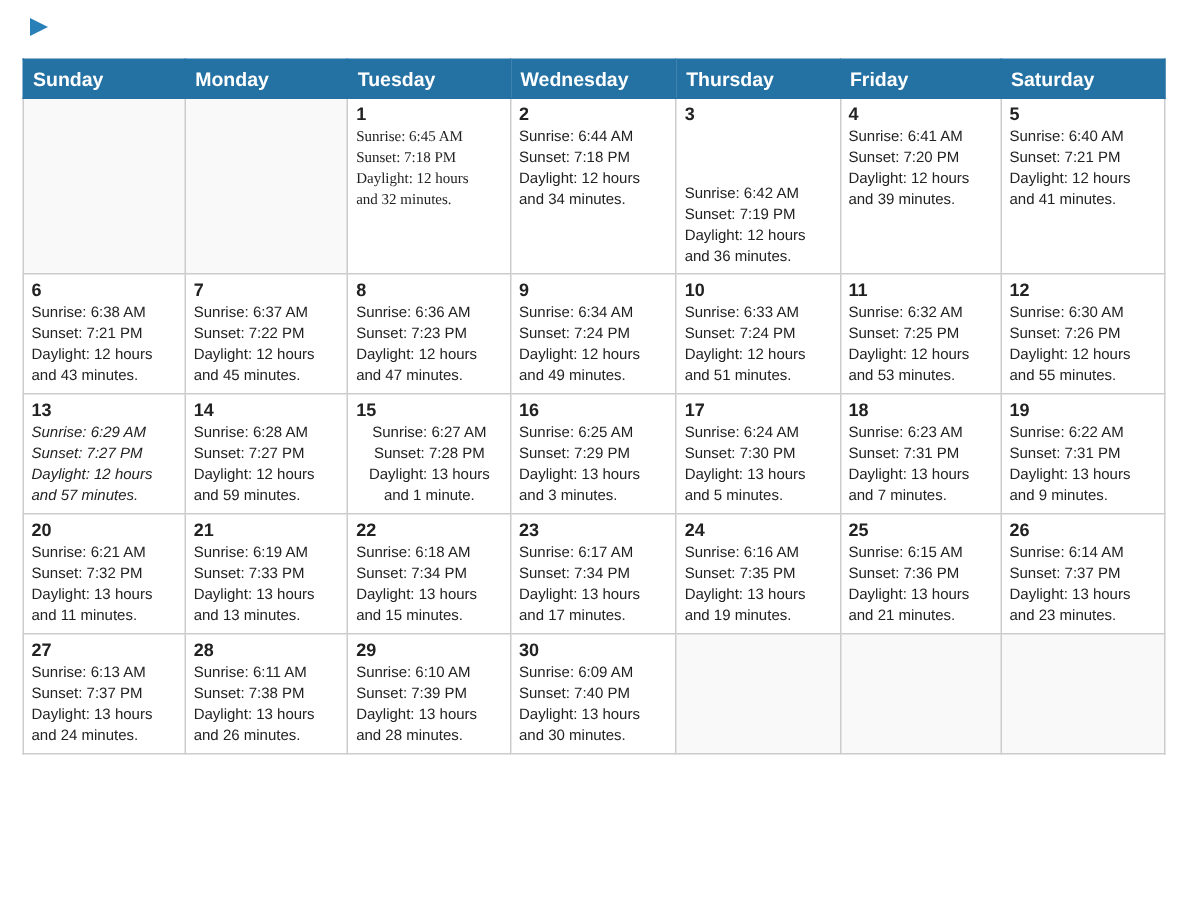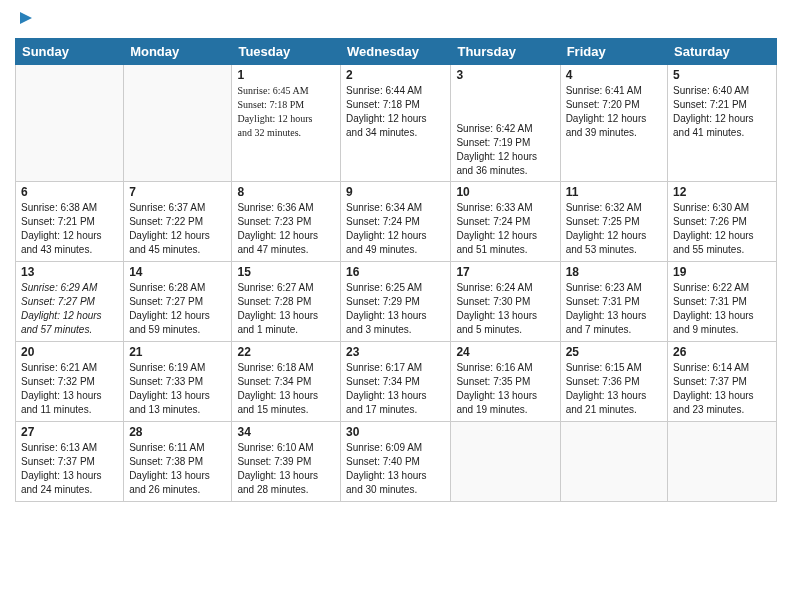--- a/index.html
+++ b/index.html
@@ -225,21 +225,21 @@
           </td>
           <td>
             <span class="day-num">14</span>
             <div class="day-info" style="white-space: pre-line;">Sunrise: 6:28 AM
 Sunset: 7:27 PM
 Daylight: 12 hours
 and 59 minutes.</div>
           </td>
           <td>
             <span class="day-num">15</span>
-            <div class="day-info" style="white-space: pre-line;">Sunrise: 6:27 AM
+            <div class="day-info" style="white-space: pre-line; text-align: center;">Sunrise: 6:27 AM
 Sunset: 7:28 PM
 Daylight: 13 hours
 and 1 minute.</div>
           </td>
           <td>
             <span class="day-num">16</span>
             <div class="day-info" style="white-space: pre-line;">Sunrise: 6:25 AM
 Sunset: 7:29 PM
 Daylight: 13 hours
 and 3 minutes.</div>
@@ -326,21 +326,21 @@
 and 24 minutes.</div>
           </td>
           <td>
             <span class="day-num">28</span>
             <div class="day-info" style="white-space: pre-line;">Sunrise: 6:11 AM
 Sunset: 7:38 PM
 Daylight: 13 hours
 and 26 minutes.</div>
           </td>
           <td>
-            <span class="day-num">34</span>
+            <span class="day-num">29</span>
             <div class="day-info" style="white-space: pre-line;">Sunrise: 6:10 AM
 Sunset: 7:39 PM
 Daylight: 13 hours
 and 28 minutes.</div>
           </td>
           <td>
             <span class="day-num">30</span>
             <div class="day-info" style="white-space: pre-line;">Sunrise: 6:09 AM
 Sunset: 7:40 PM
 Daylight: 13 hours

